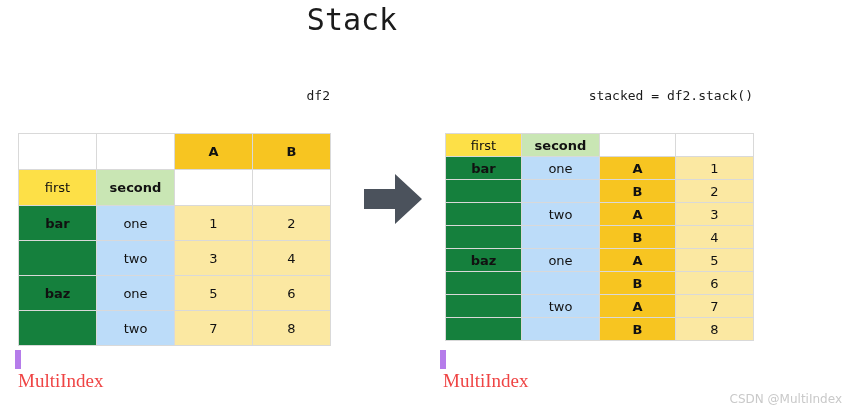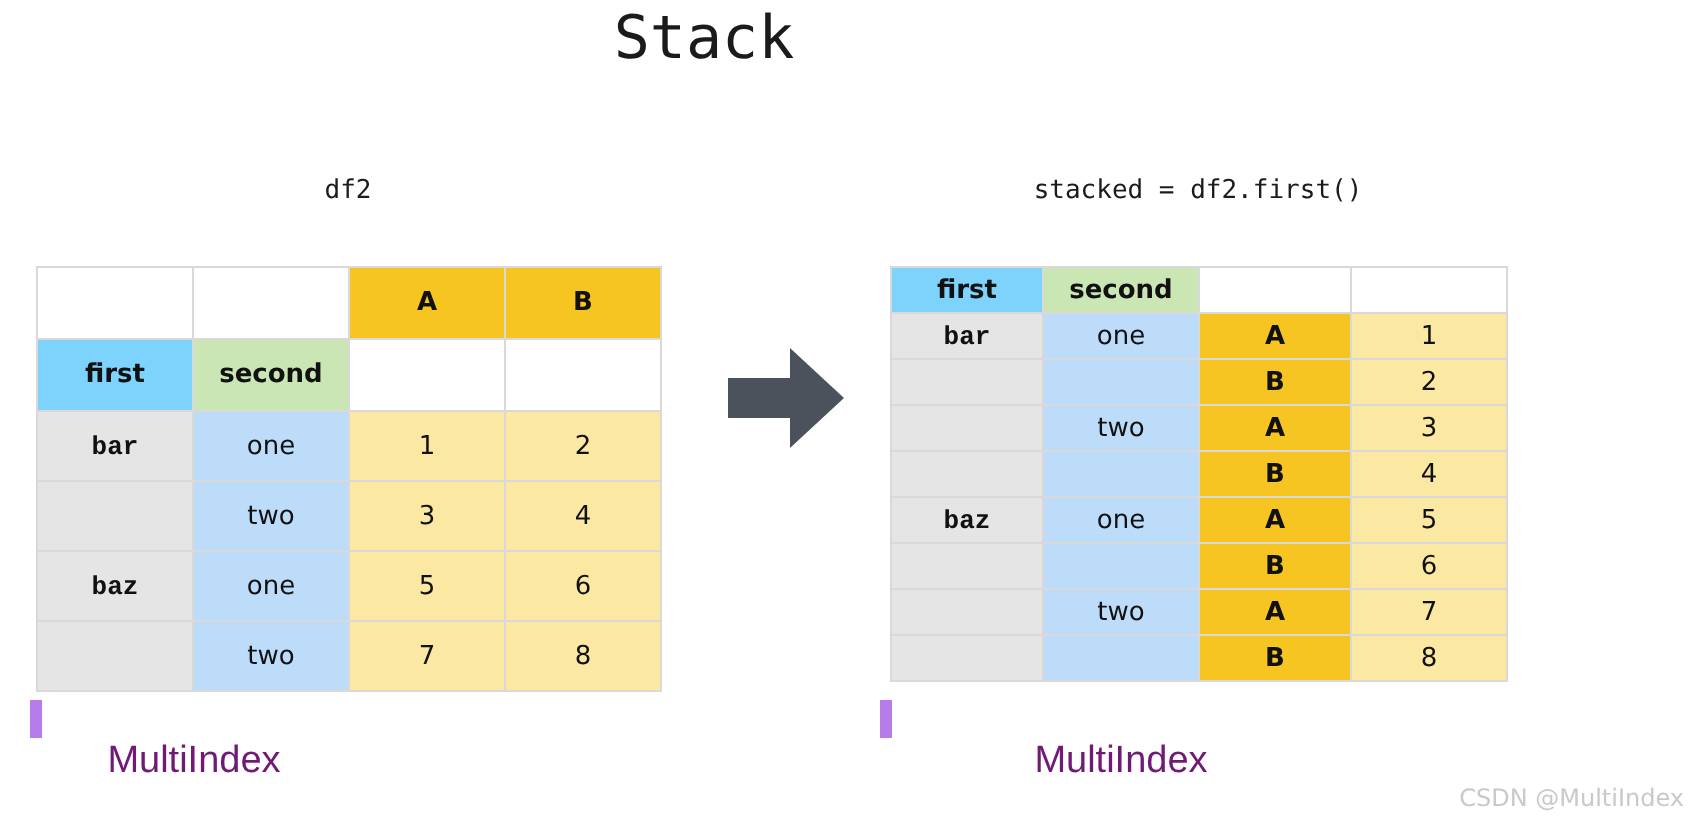--- a/index.html
+++ b/index.html
@@ -8,39 +8,39 @@
     font-family:"DejaVu Sans","Liberation Sans",sans-serif;
   }
   #page-title{
     position:absolute;left:0;top:2px;width:704px;text-align:center;
     font-family:"DejaVu Sans Mono","Liberation Mono",monospace;
     font-size:30px;color:#1b1b1b;letter-spacing:0px;
   }
   .table-caption{
     position:absolute;
     font-family:"DejaVu Sans Mono","Liberation Mono",monospace;
-    font-size:13px;color:#1b1b1b;white-space:nowrap;text-align:center;
+    font-size:13px;color:#1b1b1b;white-space:nowrap;text-align:right;
   }
   #caption-left{left:18px;top:88px;width:312px;}
   #caption-right{left:445px;top:88px;width:308px;}
 
   table.grid{position:absolute;border-collapse:collapse;table-layout:fixed;}
   table.grid td{
     border:1px solid #d9d9d9;
     text-align:center;vertical-align:middle;
     font-size:13px;color:#111;
     padding:0;
   }
   
   .c-empty{background:#ffffff;}
   .c-goldhead{background:#f7c521;font-weight:bold;color:#1a1a1a;}
   .c-gold{background:#f7c521;font-weight:bold;color:#1a1a1a;}
-  .c-green-dark{background:#7dd3fc;font-weight:bold;color:#16280f;}
+  .c-green-dark{background:#fde047;font-weight:normal;color:#16280f;}
   .c-green-light{background:#c9e6b4;font-weight:bold;color:#16280f;margin-left:20px;}
-  .c-blue{background:#e5e5e5;font-weight:bold;color:#10243a;font-family:Liberation Mono, monospace;}
+  .c-blue{background:#15803d;font-weight:bold;color:#10243a;}
   .c-blue-light{background:#bcdcf9;font-weight:normal;color:#10243a;}
   .c-yellow{background:#fbe8a2;color:#3a3423;}
 
   
   #table-left{left:18px;top:133px;}
   #table-left .col-a{width:78px;}
   #table-left .col-b{width:78px;}
   #table-left .col-c{width:78px;}
   #table-left .col-d{width:78px;}
   #table-left tr{height:35px;}
@@ -58,43 +58,43 @@
   #flow-arrow{position:absolute;left:362px;top:168px;width:62px;height:62px;}
 
   
   .mi-group{position:absolute;}
   .mi-bracket{position:absolute;top:0;height:18px;}
   .mi-bar{position:absolute;top:8px;left:0;right:0;height:3px;background:#b57cea;}
   .mi-cap{position:absolute;top:0;width:3px;height:19px;background:#b57cea;}
   .mi-cap.left{left:0;}
   .mi-cap.right{right:0;}
   .mi-label{
-    position:absolute;top:20px;left:0;right:0;text-align:center;
-    font-size:19px;color:#701a75;
-    font-family:Liberation Sans, sans-serif;
+    position:absolute;top:20px;left:0;right:0;
+    font-size:19px;color:#ef4444;
+    font-family:Liberation Serif, serif;
     white-space:nowrap;
   }
   #mi-left{left:18px;top:350px;width:158px;}
   #mi-right{left:443px;top:350px;width:235px;}
 
   #watermark{
     position:absolute;right:12px;bottom:8px;
     font-size:12px;color:#c9c9c9;
     font-family:"DejaVu Sans","Liberation Sans",sans-serif;
     white-space:nowrap;
   }
 </style>
 </head>
 <body>
 
 <div id="page-title">Stack</div>
 
 <div class="table-caption" id="caption-left">df2</div>
 
-<div class="table-caption" id="caption-right">stacked = df2.first()</div>
+<div class="table-caption" id="caption-right">stacked = df2.stack()</div>
 
 <table class="grid" id="table-left">
   <colgroup>
     <col class="col-a">
       <col class="col-b">
       <col class="col-c">
       <col class="col-d">
   </colgroup>
   <tbody>
       <tr class="row-tall">

